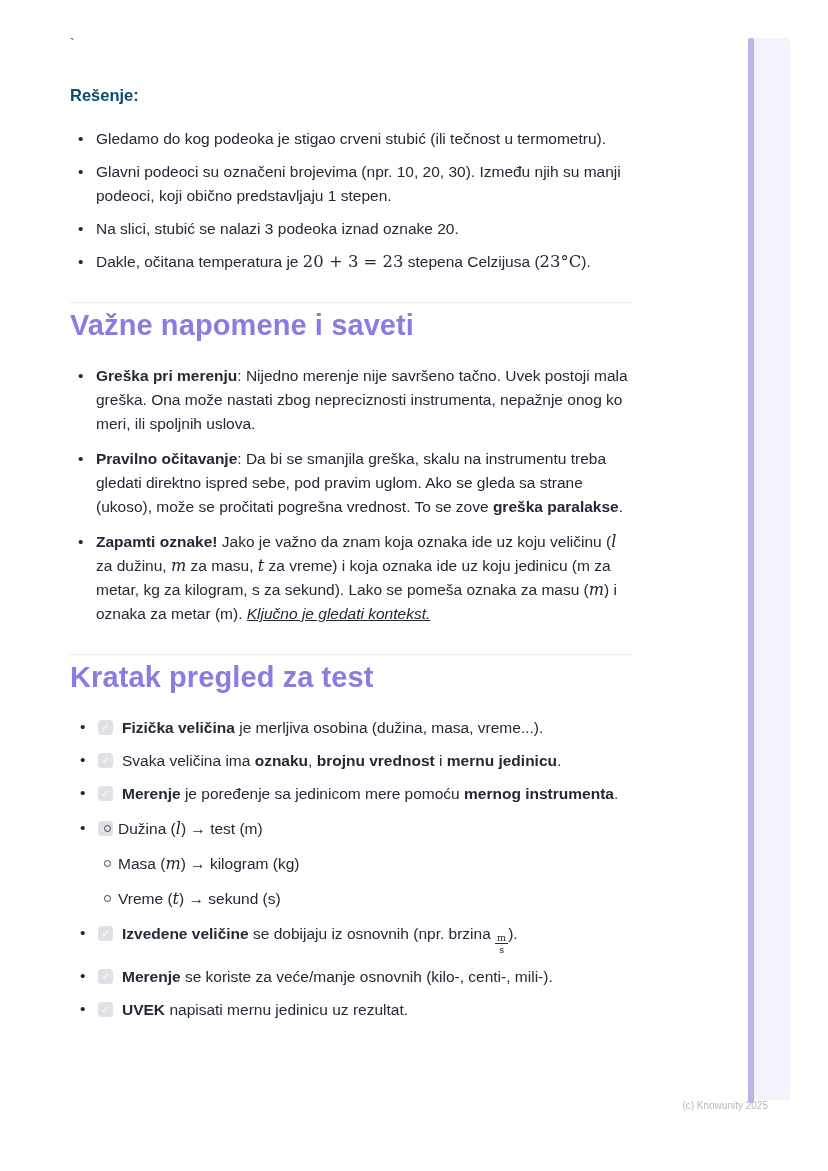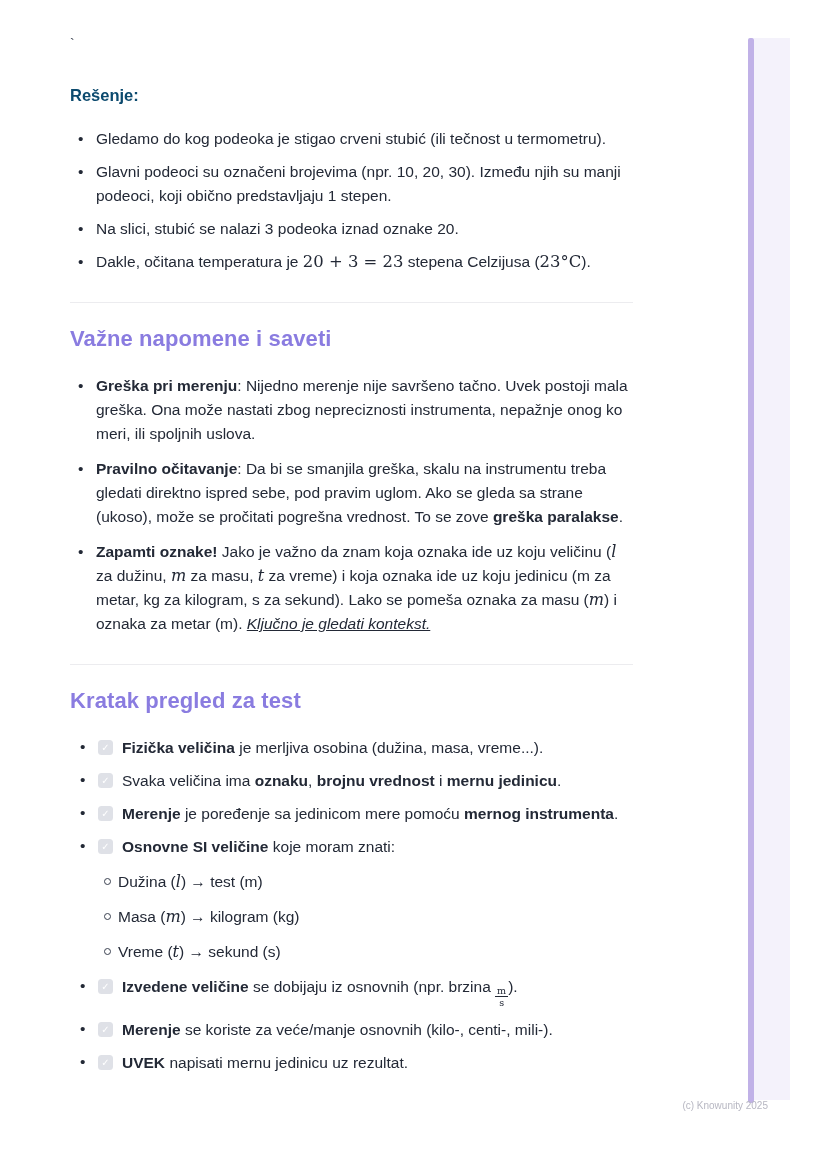--- a/index.html
+++ b/index.html
@@ -2,21 +2,21 @@
 <html><head>
 <meta charset="utf-8">
 <style>
   * { margin:0; padding:0; box-sizing:border-box; }
   html,body { width:828px; height:1171px; overflow:hidden; background:#ffffff;
     font-family:"Liberation Sans","DejaVu Sans",sans-serif; color:#232936; }
   .page { position:relative; width:828px; height:1171px; background:#ffffff; }
   .content { position:absolute; left:70px; top:36px; width:566px; }
   .stray { font-size:14px; color:#3a4150; height:18px; }
   h3.solution-h { font-size:16.5px; font-weight:700; margin-top:32px; margin-bottom:22px; color:#0c4a6e; }
-  h2.accent-h { font-size:22px; font-weight:700; color:#8a7ce0; margin-top:23px; margin-bottom:22px; letter-spacing:0.1px; }
+  h2.accent-h { font-size:29px; font-weight:700; color:#8a7ce0; margin-top:6px; margin-bottom:22px; letter-spacing:0.1px; }
   .divider { border:none; border-top:1.5px solid #ececef; margin-top:28px; margin-bottom:0; width:563px; }
   ul.bullets { list-style:none; font-size:15.5px; line-height:24px; }
   ul.bullets li { position:relative; padding-left:26px; margin-bottom:9px; }
   ul.bullets li::before { content:"\2022"; position:absolute; left:8px; top:0; color:#232936; }
   ul.bullets.notes li { margin-bottom:11px; }
   .b { font-weight:700; }
   .i { font-style:italic;text-decoration:underline; }
   .math { font-family:"DejaVu Serif","Liberation Serif",serif; font-size:1.06em; }
   .mi { font-family:"DejaVu Serif","Liberation Serif",serif; font-style:italic; font-size:1.04em; }
   ul.checklist { list-style:none; font-size:15.5px; line-height:24px; }
@@ -62,21 +62,21 @@
         <li><span class="b">Zapamti oznake!</span><span> Jako je važno da znam koja oznaka ide uz koju veličinu (</span><span class="mi">l</span><span> za dužinu, </span><span class="mi">m</span><span> za masu, </span><span class="mi">t</span><span> za vreme) i koja oznaka ide uz koju jedinicu (m za metar, kg za kilogram, s za sekund). Lako se pomeša oznaka za masu (</span><span class="mi">m</span><span>) i oznaka za metar (m). </span><span class="i">Ključno je gledati kontekst.</span></li>
       </ul>
 
     <hr class="divider">
 
     <h2 class="accent-h">Kratak pregled za test</h2>
     <ul class="checklist">
         <li class="check-item"><span class="checkbox">✓</span><span><span class="b">Fizička veličina</span><span> je merljiva osobina (dužina, masa, vreme...).</span></span></li>
         <li class="check-item"><span class="checkbox">✓</span><span><span>Svaka veličina ima </span><span class="b">oznaku</span><span>, </span><span class="b">brojnu vrednost</span><span> i </span><span class="b">mernu jedinicu</span><span>.</span></span></li>
         <li class="check-item"><span class="checkbox">✓</span><span><span class="b">Merenje</span><span> je poređenje sa jedinicom mere pomoću </span><span class="b">mernog instrumenta</span><span>.</span></span></li>
-        <li class="check-item"><span class="checkbox">✓</span><span><span class="b">Osnovne SI veličine</span><span> koje moram znati:</span></span><ul class="sub-list">
+        <li class="check-item"><span class="checkbox">✓</span><ul class="sub-list">
             <li><span>Dužina (</span><span class="mi">l</span><span>) → test (m)</span></li>
             <li><span>Masa (</span><span class="mi">m</span><span>) → kilogram (kg)</span></li>
             <li><span>Vreme (</span><span class="mi">t</span><span>) → sekund (s)</span></li>
           </ul></li>
         <li class="check-item"><span class="checkbox">✓</span><span><span class="b">Izvedene veličine</span><span> se dobijaju iz osnovnih (npr. brzina </span><span class="frac">
               <span class="num">m</span>
               <span class="den">s</span>
             </span><span>).</span></span></li>
         <li class="check-item"><span class="checkbox">✓</span><span><span class="b">Merenje</span><span> se koriste za veće/manje osnovnih (kilo-, centi-, mili-).</span></span></li>
         <li class="check-item"><span class="checkbox">✓</span><span><span class="b">UVEK</span><span> napisati mernu jedinicu uz rezultat.</span></span></li>

